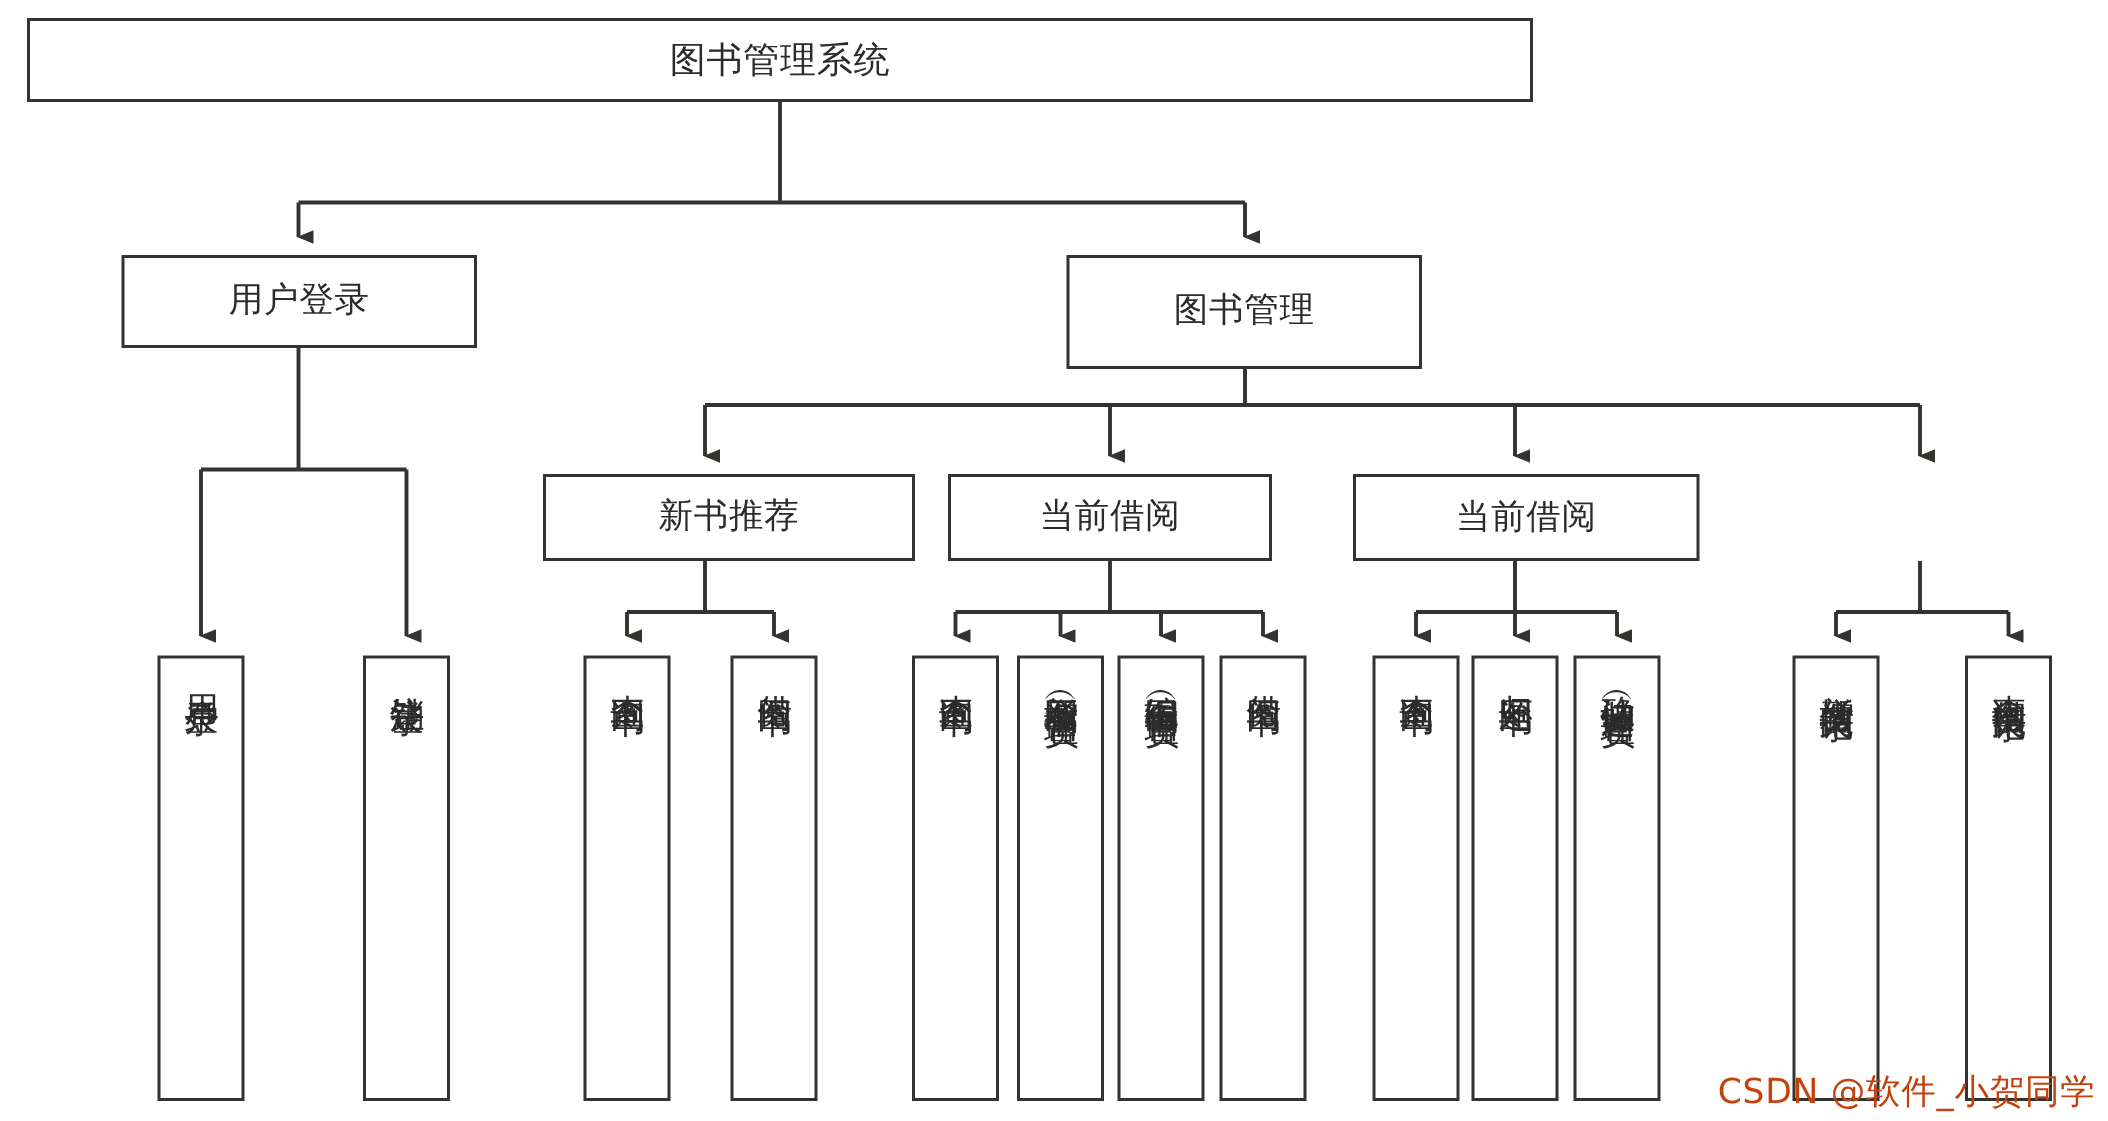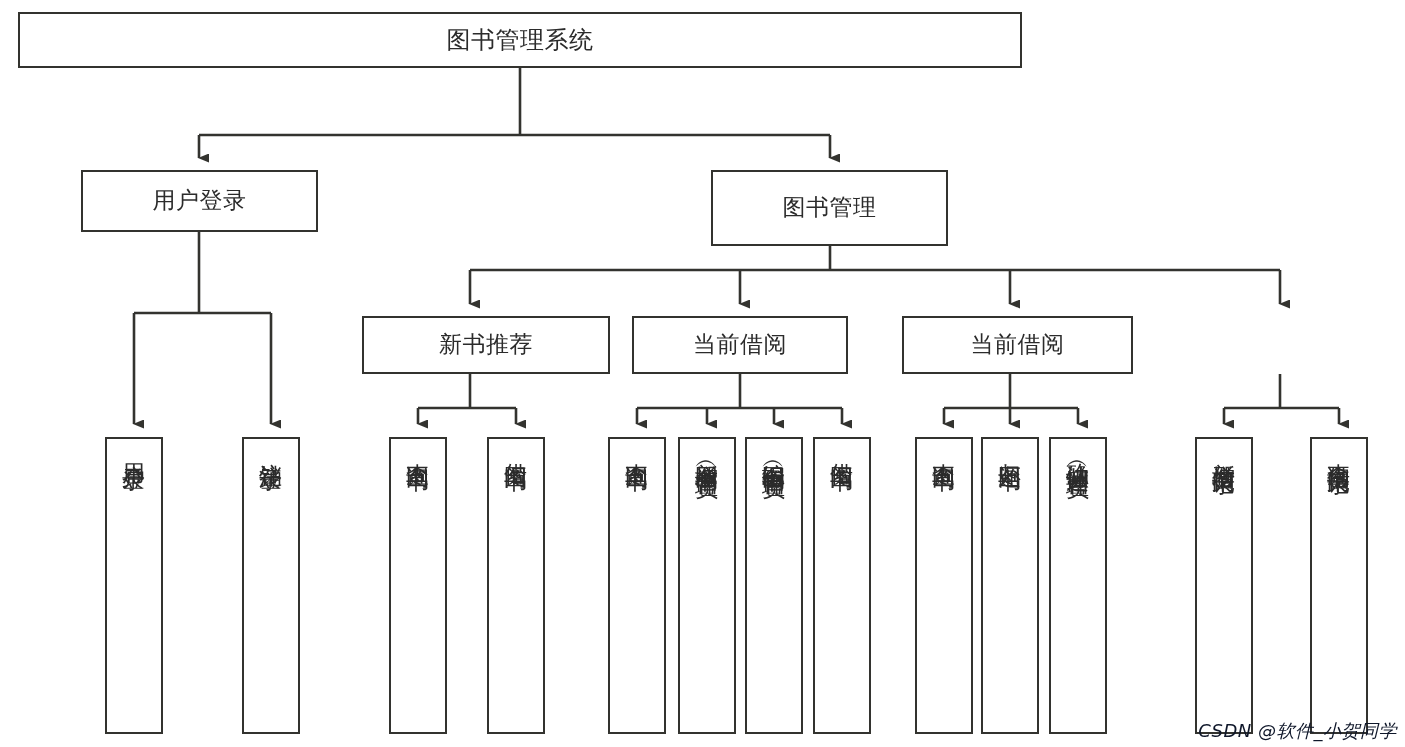--- a/index.html
+++ b/index.html
@@ -59,25 +59,24 @@
     text-orientation: upright;
     font-size: 23px;
     line-height: 1.05;
     letter-spacing: 2px;
     white-space: normal;
   }
   #watermark {
     position: absolute;
     right: 8px;
     bottom: 4px;
-    font-size: 18px;
-    color: #0f172a;
+    font-size: 23px;
+    color: #c2410c;
     letter-spacing: 0.5px;
     user-select: none;
-    font-style: italic;
   }
 </style>
 </head>
 <body>
 
 <div id="stage">
 
   <svg id="wires" viewBox="0 0 1405 747" xmlns="http://www.w3.org/2000/svg">
     <defs>
       <marker id="arrowhead" markerWidth="9" markerHeight="11" refX="4.5" refY="10" orient="auto" markerUnits="userSpaceOnUse">

